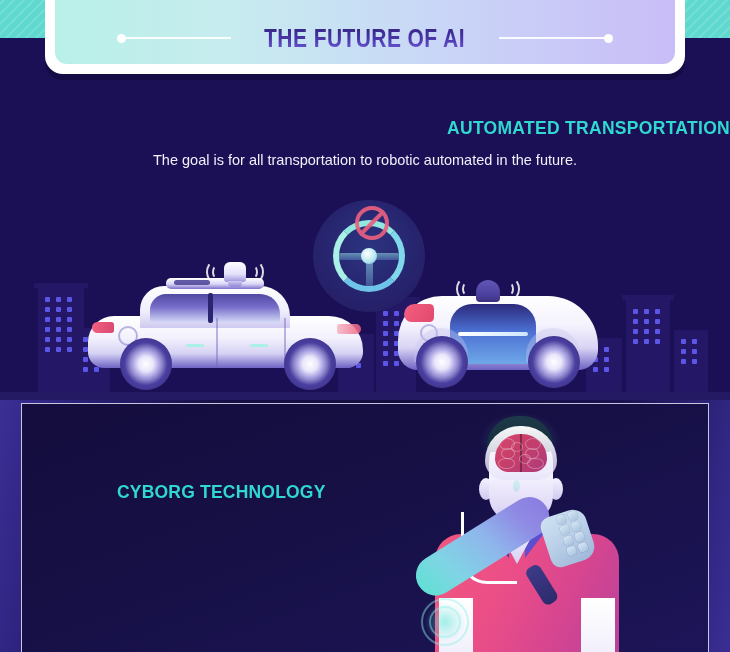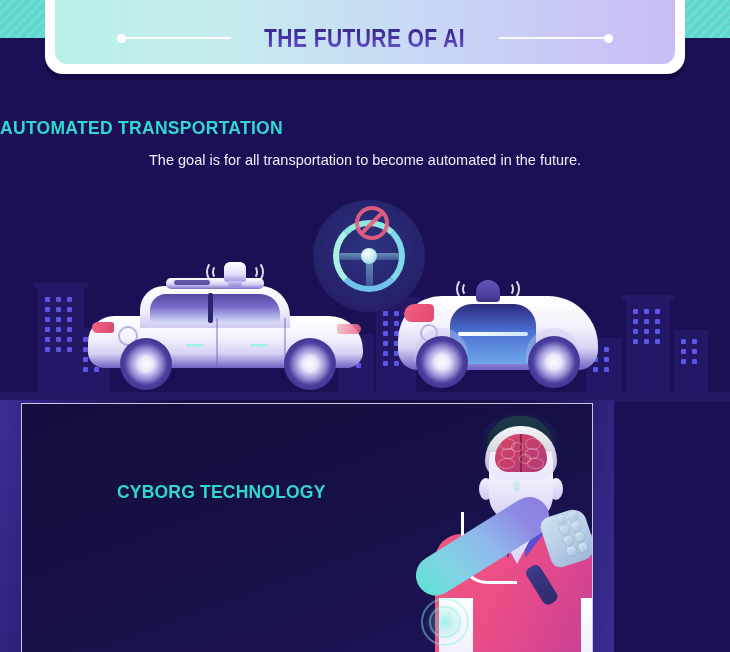--- a/index.html
+++ b/index.html
@@ -96,21 +96,21 @@
     background-clip: text;
     color: transparent;
     -webkit-text-fill-color: transparent;
   }
 
   
   .sec1-heading {
     position: absolute;
     left: 0; top: 118px;
     width: 730px;
-    text-align: left;
+    text-align: right;
     font-size: 17.5px;
     font-weight: bold;
     letter-spacing: 0.3px;
     color: #2fd9d0;
   }
   .sec1-body {
     position: absolute;
     left: 0; top: 152px;
     width: 730px;
     text-align: center;
@@ -398,21 +398,21 @@
     top: 66px;
     width: 54px; height: 34px;
     border-radius: 28px 28px 0 0;
     background: rgba(200,196,240,0.38);
   }
 
   
   .cyborg-section {
     position: absolute;
     left: 0; top: 400px;
-    width: 614px; height: 252px;
+    width: 730px; height: 252px;
     background: linear-gradient(100deg, #3b2f96 0%, #2a2077 10%, #171046 28%, #130c3c 55%, #1a1250 80%, #3a2e95 100%);
   }
   .cyborg-panel {
     position: absolute;
     left: 21px; top: 3px;
     right: 21px; bottom: -4px;
     border: 1px solid #c9c6e2;
     border-bottom: none;
     background: linear-gradient(160deg, #140d3d 0%, #161046 45%, #1d1558 100%);
     overflow: hidden;
@@ -614,21 +614,21 @@
         <span class="dot"></span>
       </span>
       <span class="main-title">THE FUTURE OF AI</span>
       <span class="title-rule right">
         <span class="dot"></span>
       </span>
     </div>
   </div>
 
   <div class="sec1-heading">AUTOMATED TRANSPORTATION</div>
-  <div class="sec1-body">The goal is for all transportation to become automated in the future.</div>
+  <div class="sec1-body">The goal is for all transportation to robotic automated in the future.</div>
 
   <div class="scene">
 
     <div class="bldg" style="left:38px; width:46px; height:104px;">
       <div class="cap"></div>
       <div class="win-grid">
         <i class="win"></i>
           <i class="win"></i>
           <i class="win"></i>
         <i class="win"></i>

